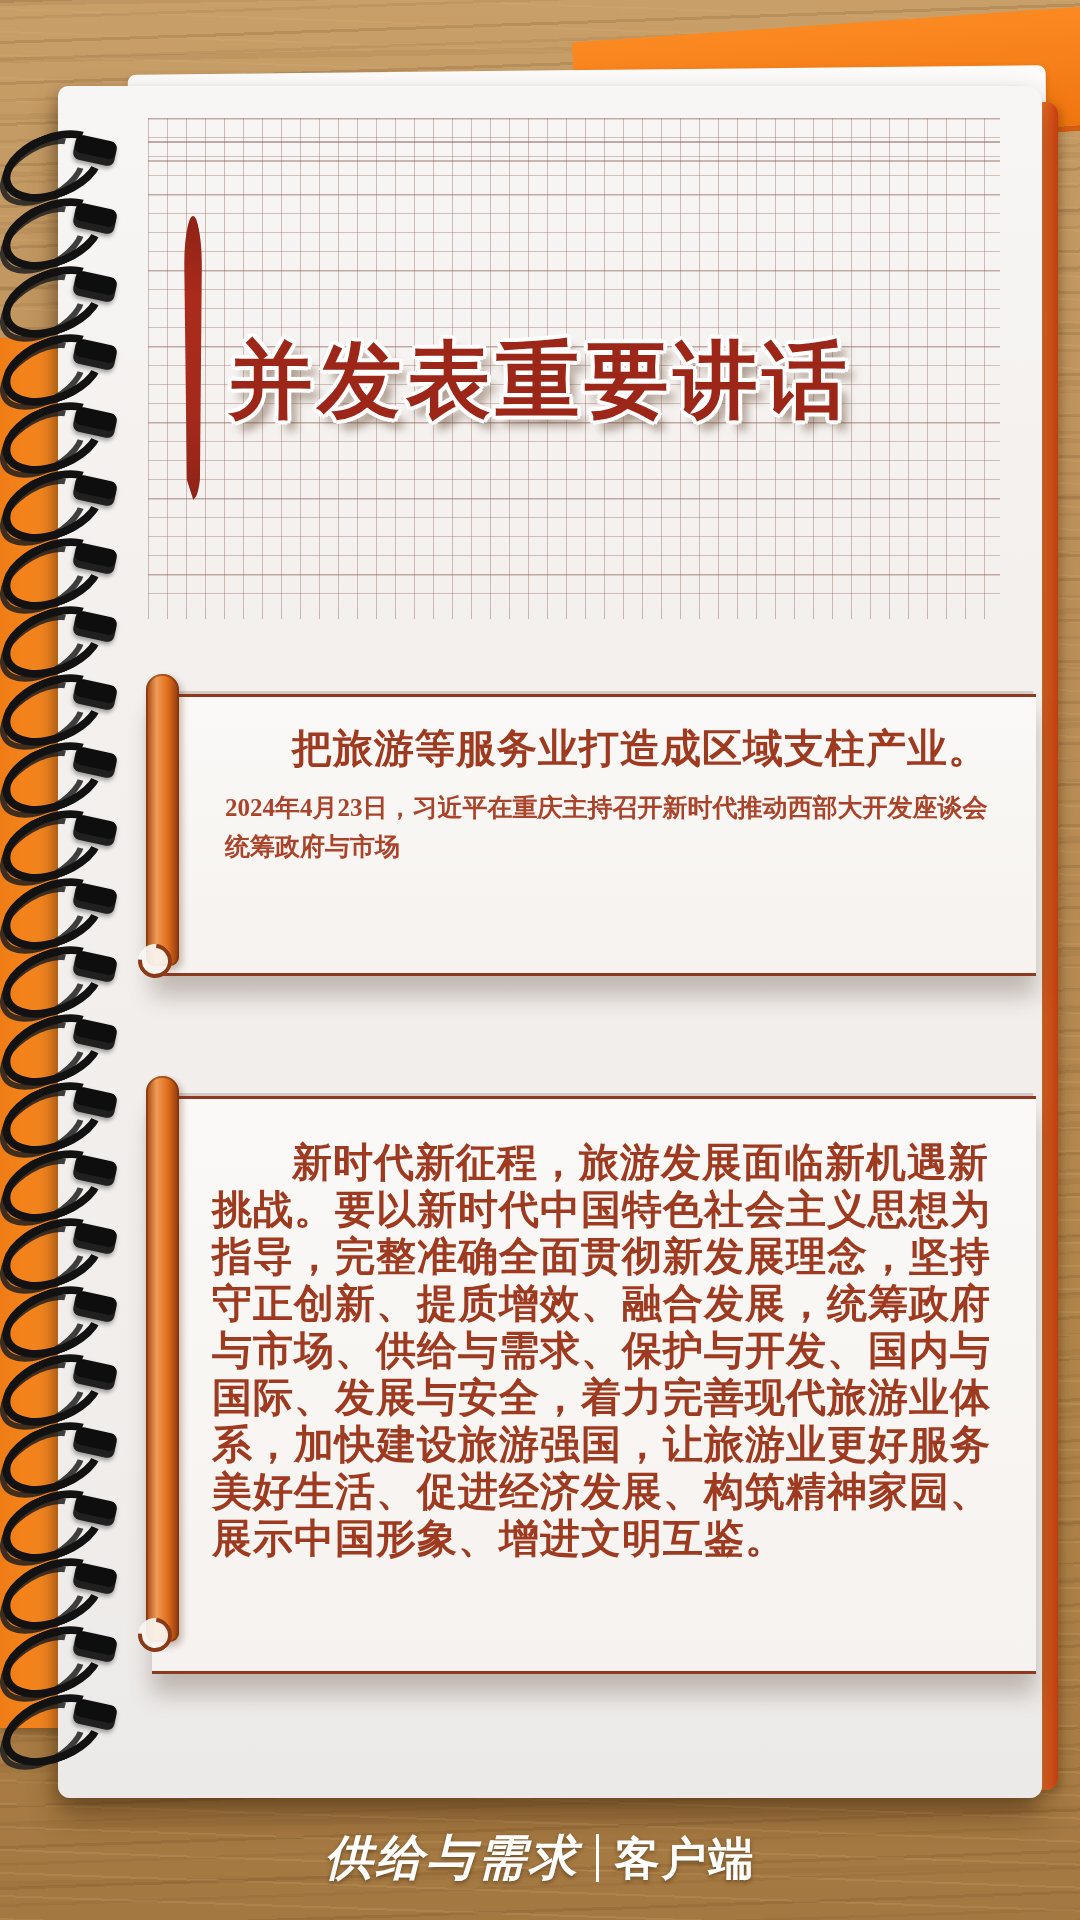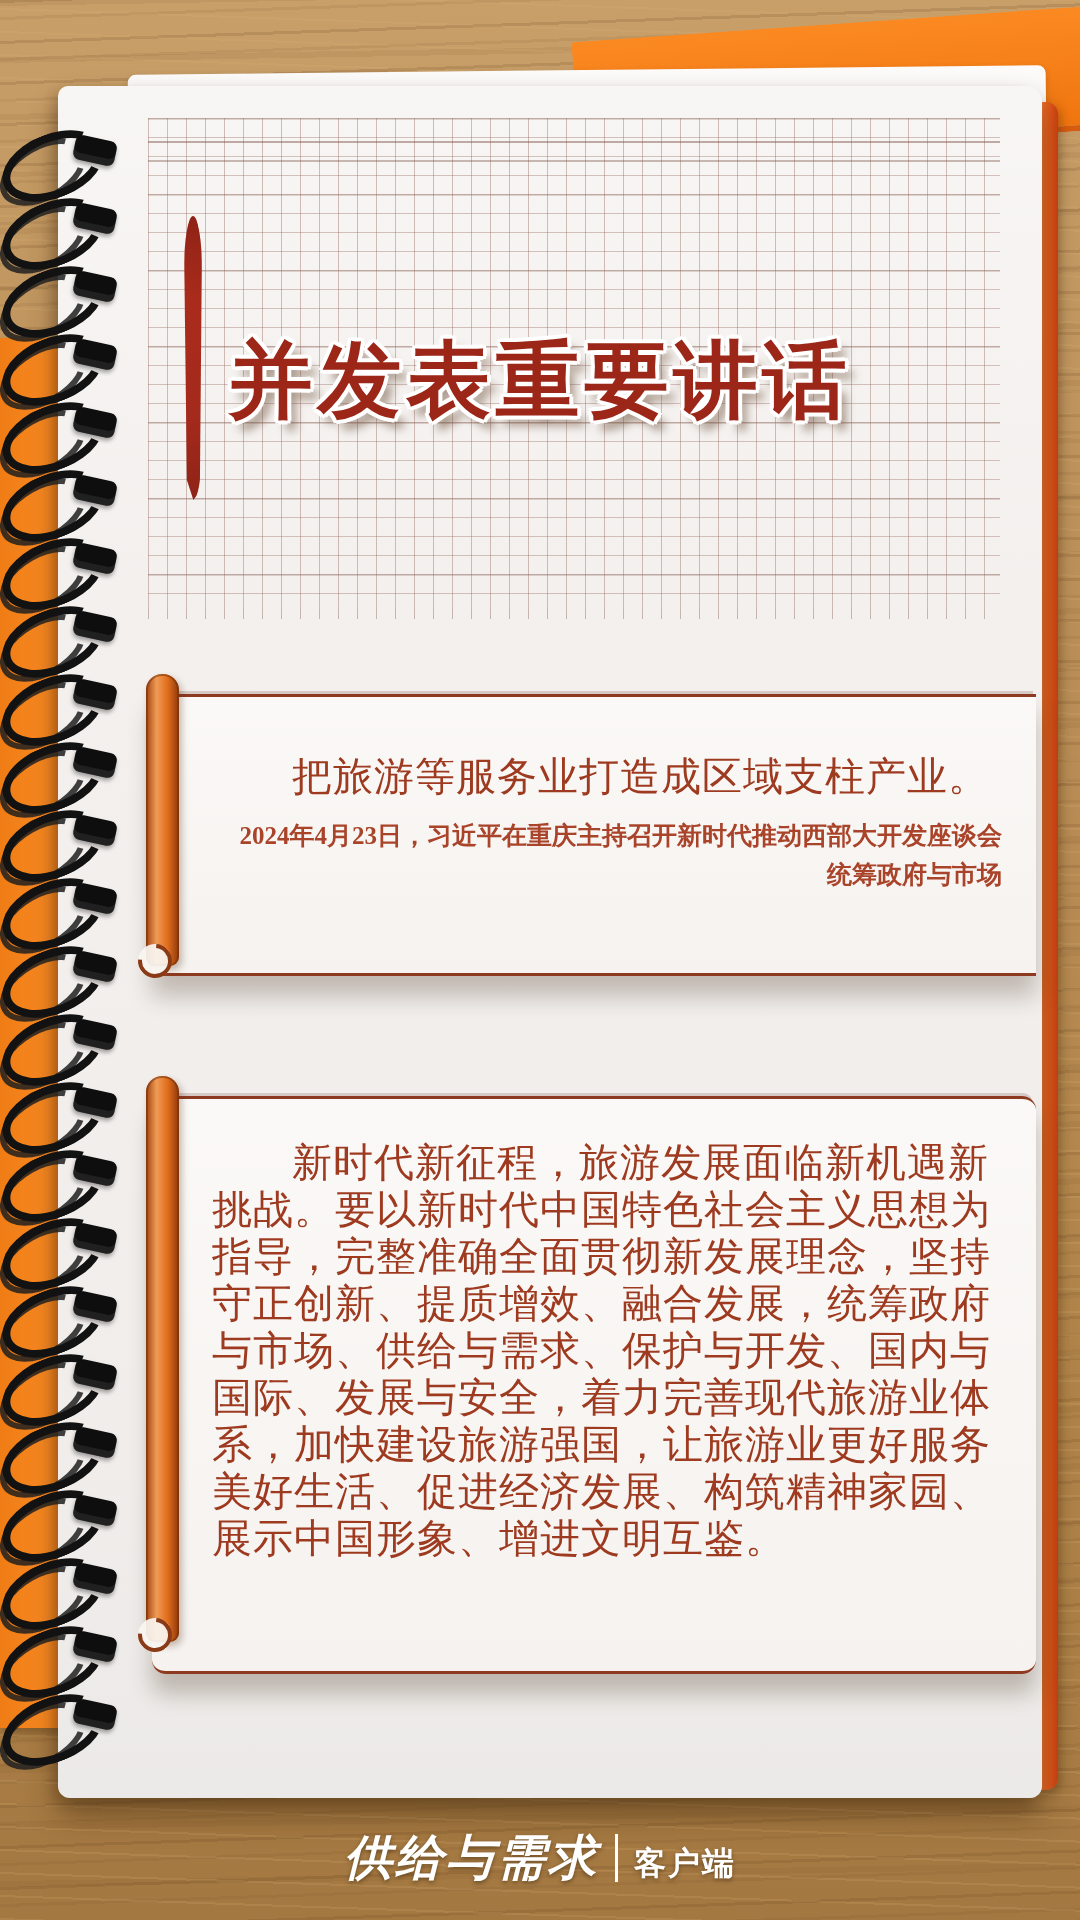--- a/index.html
+++ b/index.html
@@ -60,54 +60,54 @@
   .scroll{position:absolute;left:130px;width:906px;}
   .scroll .paper{position:absolute;left:22px;right:0;top:38px;
     background:linear-gradient(180deg,#fbf9f7,#f5f2ef);
     border-top:3px solid #8d3a20;border-bottom:3px solid #8d3a20;
     box-shadow:0 -6px 0 -3px rgba(130,95,80,.25),0 20px 22px rgba(70,45,25,.28);}
   .scroll .rod{position:absolute;left:16px;width:33px;border-radius:16px 16px 9px 9px;
     background:linear-gradient(90deg,#a04410,#f09b55 32%,#e06d1b 66%,#8d380d);
     box-shadow:inset 0 0 0 2px rgba(120,50,10,.55),3px 4px 7px rgba(80,40,10,.3);}
   .scroll .curl{position:absolute;left:8px;width:26px;height:26px;border:4px solid #8a3a16;
     border-radius:50%;border-top-color:transparent;background:rgba(250,246,242,.92);transform:rotate(-40deg);}
-  .quote{position:relative;padding:56px 42px 0 60px;font-size:40px;line-height:47px;font-weight:normal;
+  .quote{position:relative;padding:28px 42px 0 60px;font-size:40px;line-height:47px;font-weight:bold;
     color:#9e3a1f;text-indent:2em;letter-spacing:1px;}
-  .attribution{position:relative;padding:0 34px 0 60px;text-align:right;font-size:25px;line-height:39px;
-    font-weight:bold;color:#a9432a;}
+  .attribution{position:relative;padding:0 34px 0 60px;font-size:25px;line-height:39px;
+    font-weight:bold;color:#a9432a;margin-left:13px;}
   .card1{top:656px;height:336px;}
   .card1 .rod{top:18px;height:292px;}
   .card1 .curl{top:288px;}
   .card1 .paper{height:276px;}
   .card1 .attribution{margin-top:16px;}
   .card2{top:1058px;height:624px;}
   .card2 .rod{top:18px;height:566px;}
   .card2 .curl{top:560px;}
-  .card2 .paper{height:572px;border-radius:14px;}
+  .card2 .paper{height:572px;}
   .card2 .quote{padding-top:40px;}
   .card2 .attribution{margin-top:18px;}
 
   
   .spiral{left:0;top:0;width:130px;height:1920px;}
   .loop{position:absolute;left:-4px;width:124px;height:60px;}
   .loop .wire{position:absolute;left:4px;top:2px;width:90px;height:48px;border:8px solid #121212;
     border-radius:50%;border-right-color:transparent;transform:rotate(-22deg);}
   .loop .wire2{position:absolute;left:0;top:12px;width:82px;height:44px;border:6px solid #202020;
     border-radius:50%;border-right-color:transparent;transform:rotate(-30deg);opacity:.85;}
   .loop .clamp{position:absolute;right:4px;top:6px;width:42px;height:25px;background:#0e0e0e;
     border-radius:7px;transform:rotate(12deg);box-shadow:0 3px 4px rgba(0,0,0,.35),inset 0 -7px 0 rgba(255,255,255,.08);}
 
   
   .footer{left:0;top:1826px;width:1080px;text-align:center;color:#fff;white-space:nowrap;
     text-shadow:0 2px 4px rgba(60,40,15,.55);}
   .brand{font-size:48px;font-style:italic;font-weight:bold;letter-spacing:3px;
     font-family:"DejaVu Serif","Liberation Serif",serif;}
   .brand-divider{display:inline-block;width:3px;height:48px;background:#fff;margin:0 16px;
     vertical-align:-8px;}
-  .brand-suffix{font-size:32px;font-weight:bold;letter-spacing:2px;
+  .brand-suffix{font-size:45px;font-weight:bold;letter-spacing:2px;
     font-family:Liberation Mono, monospace;}
 </style>
 </head>
 <body>
 
 <div class="abs wood"></div>
 
 <div class="abs cover-wedge"></div>
 <div class="abs page-under"></div>
 <div class="abs cover-left"></div>

